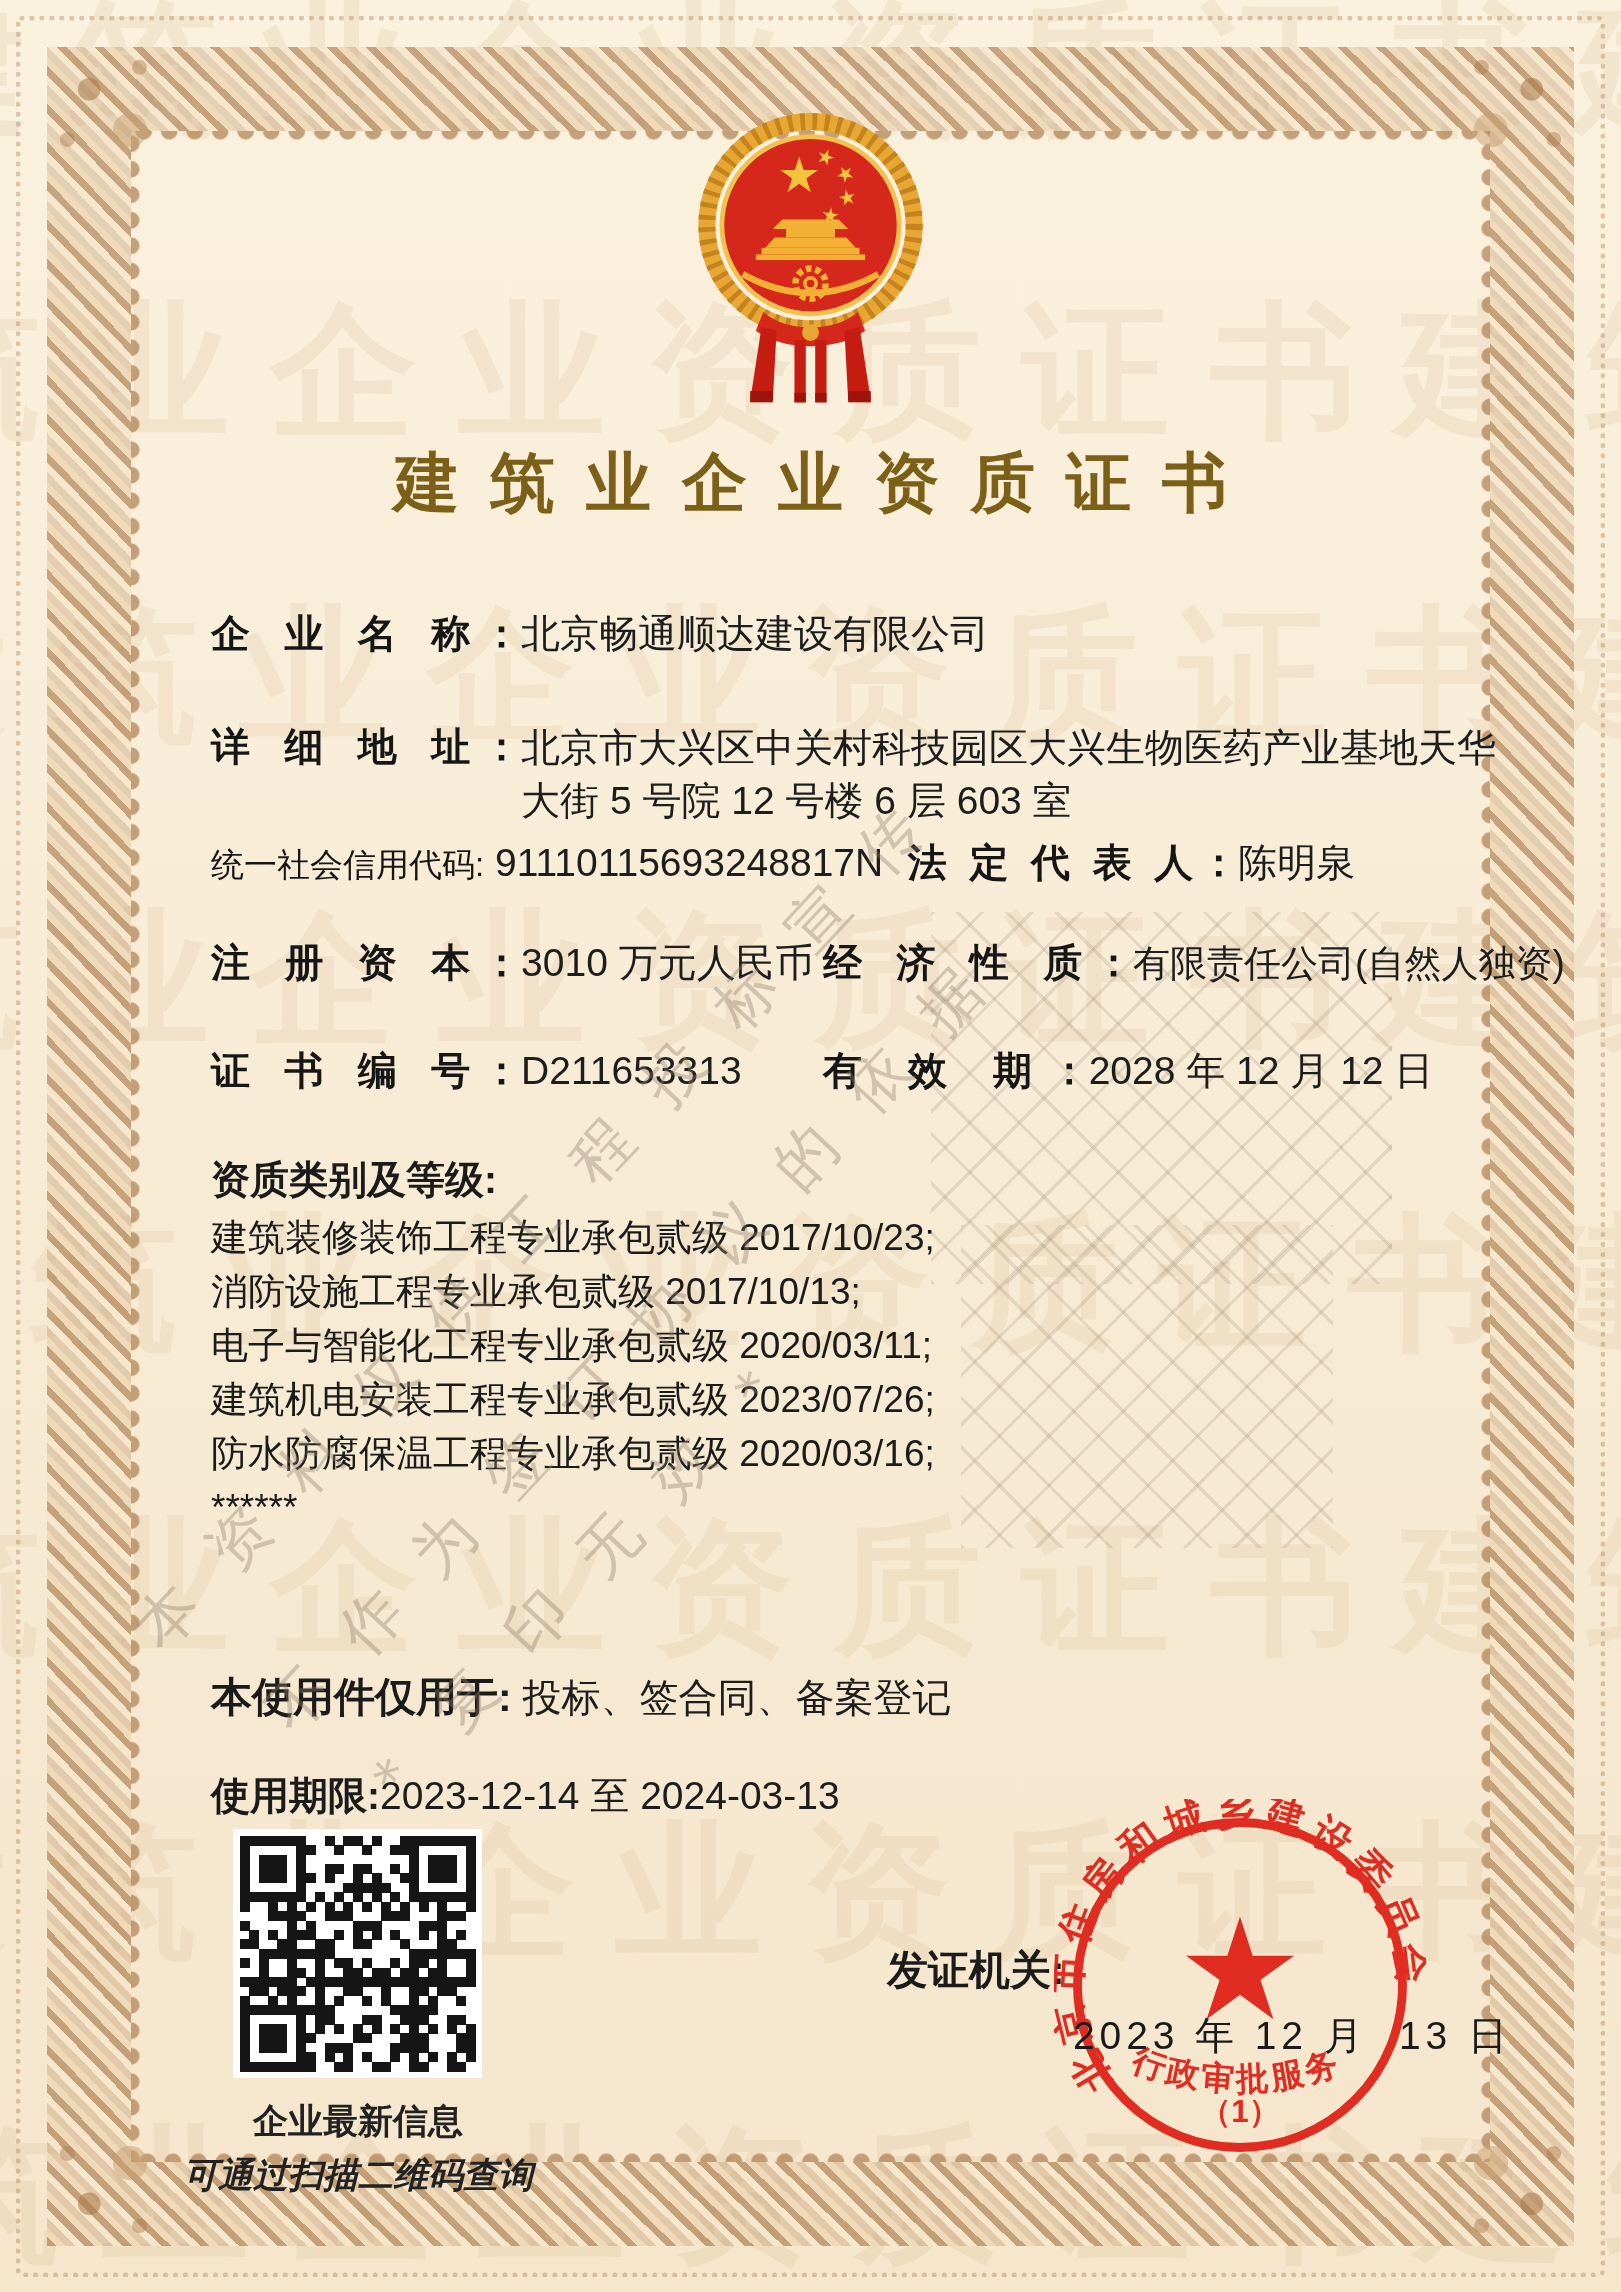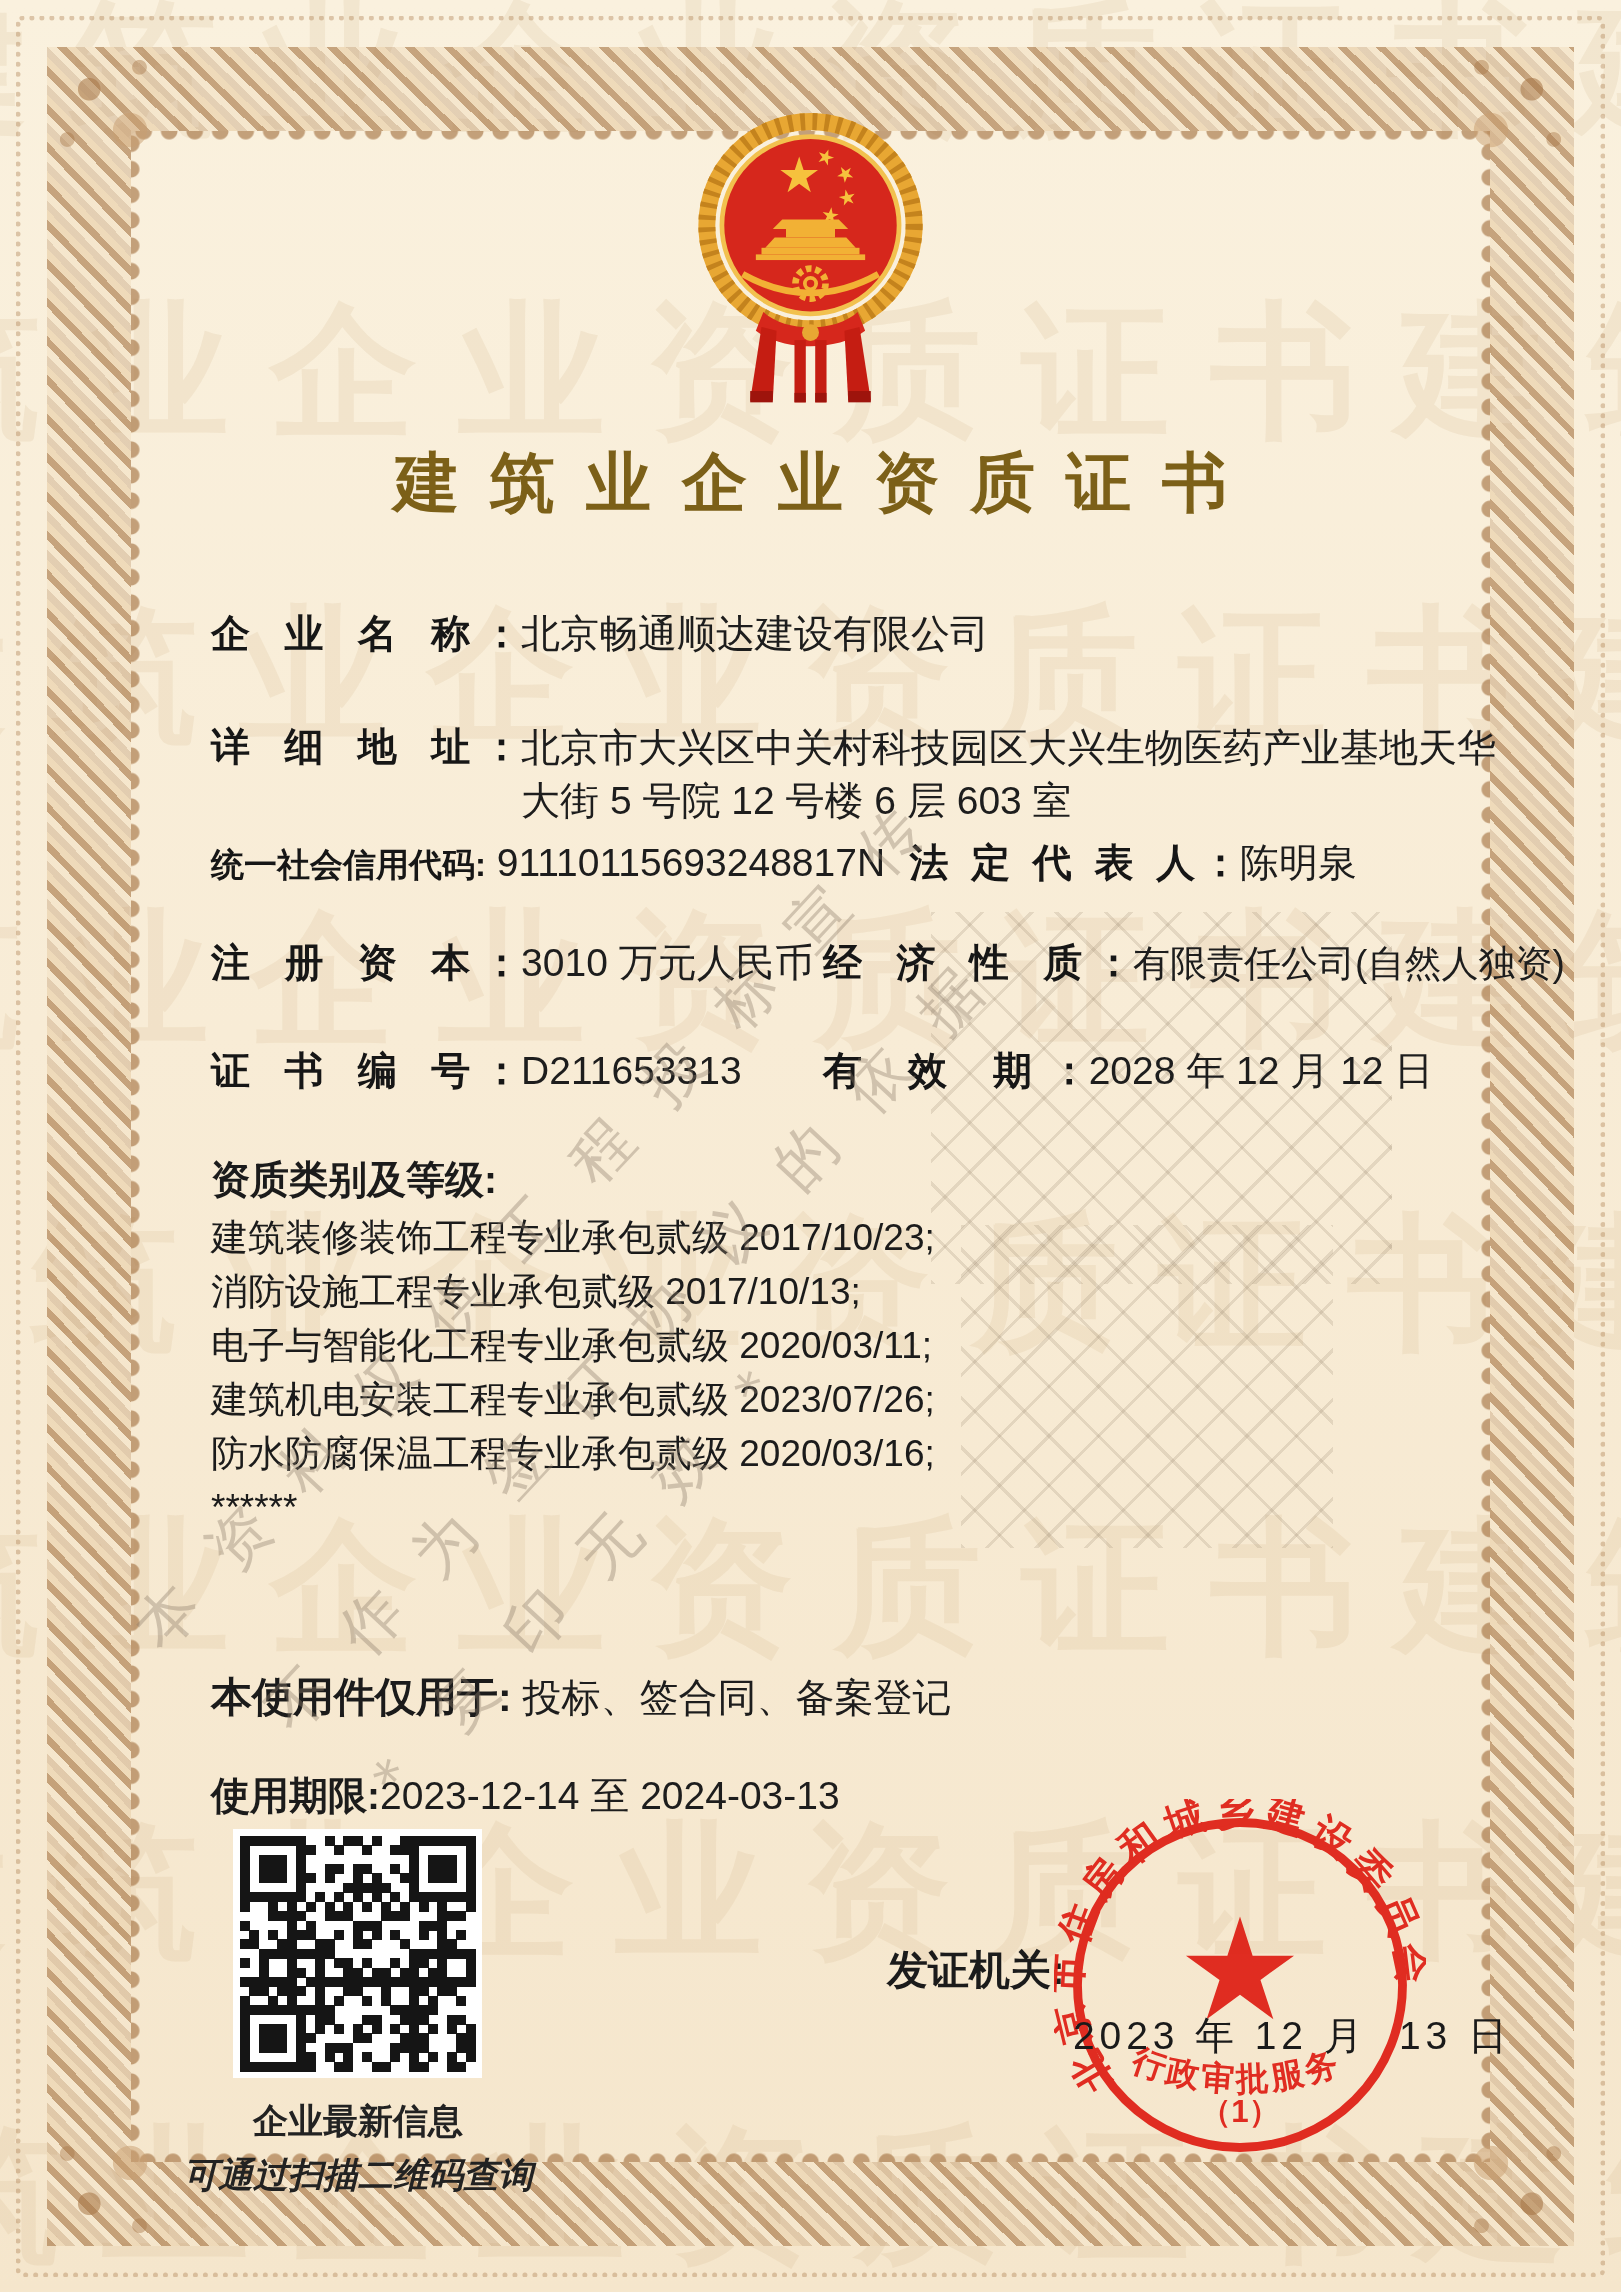--- a/index.html
+++ b/index.html
@@ -50,21 +50,21 @@
   
   .emblem{position:absolute; left:688px; top:110px; width:245px; height:302px;}
   .title{position:absolute; left:0; top:439px; width:100%; text-align:center; margin:0;
     font-size:65px; font-weight:800; color:#7c6018; letter-spacing:31px; text-indent:31px;}
   
   .row{position:absolute; left:211px; white-space:nowrap; font-size:39px; line-height:51px;}
   .lbl{font-weight:700; color:#161616;}
   .sp12{letter-spacing:11.8px;margin-top:11px;}
   .sp6{letter-spacing:5.9px;}
   .sp18{letter-spacing:17.6px;}
-  .lbl-credit{font-size:33px; font-weight:700;}
+  .lbl-credit{font-size:33px; font-weight:400;}
   .val{font-weight:400; color:#1d1d1d;}
   .val-address{display:inline-block; width:995px; white-space:normal; vertical-align:top; line-height:53px;}
   .qual{position:absolute; left:211px; top:1153px; font-size:37px; line-height:54px; color:#1b1b1b;}
   .qual-h{font-weight:700; font-size:39px; margin-bottom:3.9px;}
   .usage-lbl,.period-lbl,.issuer-lbl{font-weight:700;}
   .usage{top:1672px; font-size:39px;}
   .usage .usage-lbl{font-size:41px;}
   .period{top:1770px;}
   .issuer{left:887px; top:1945px; font-size:41px;}
   

